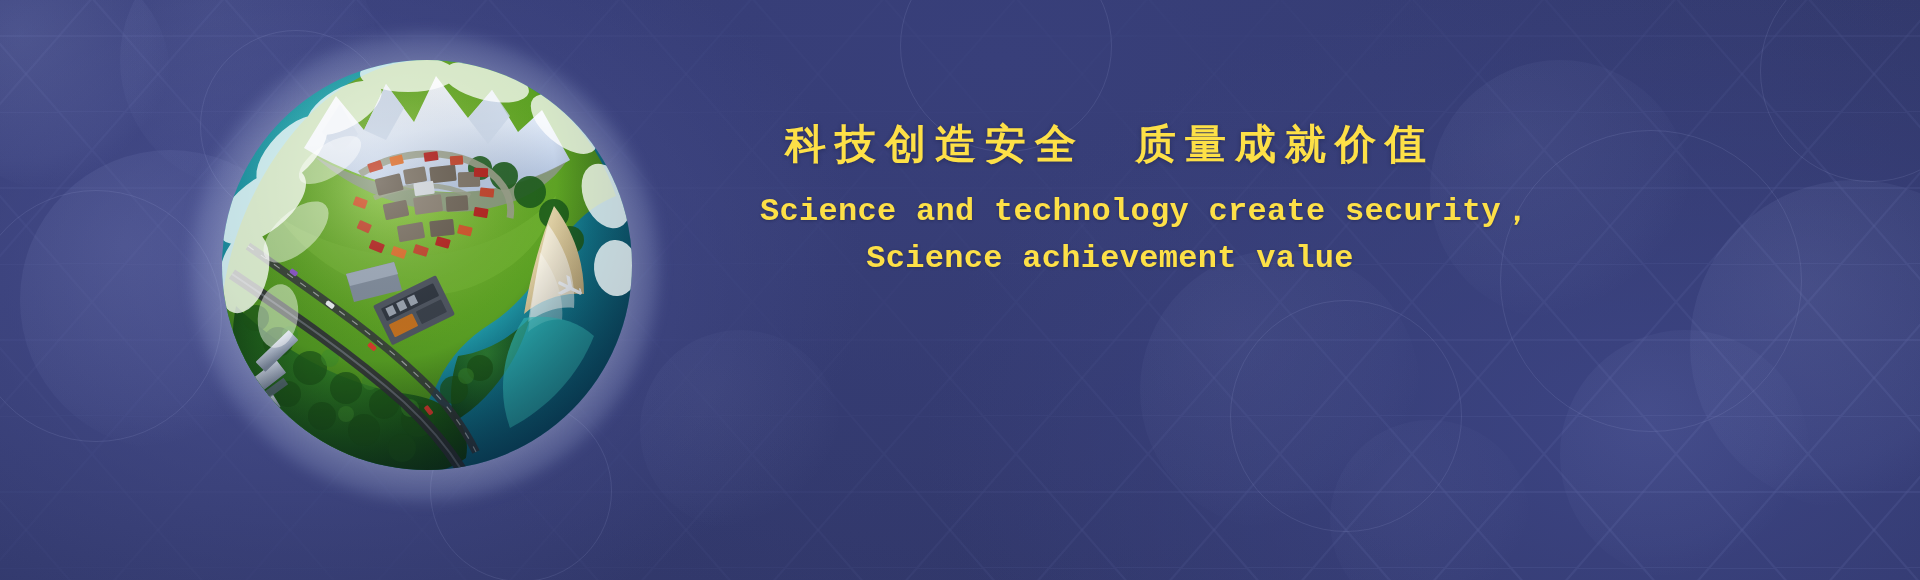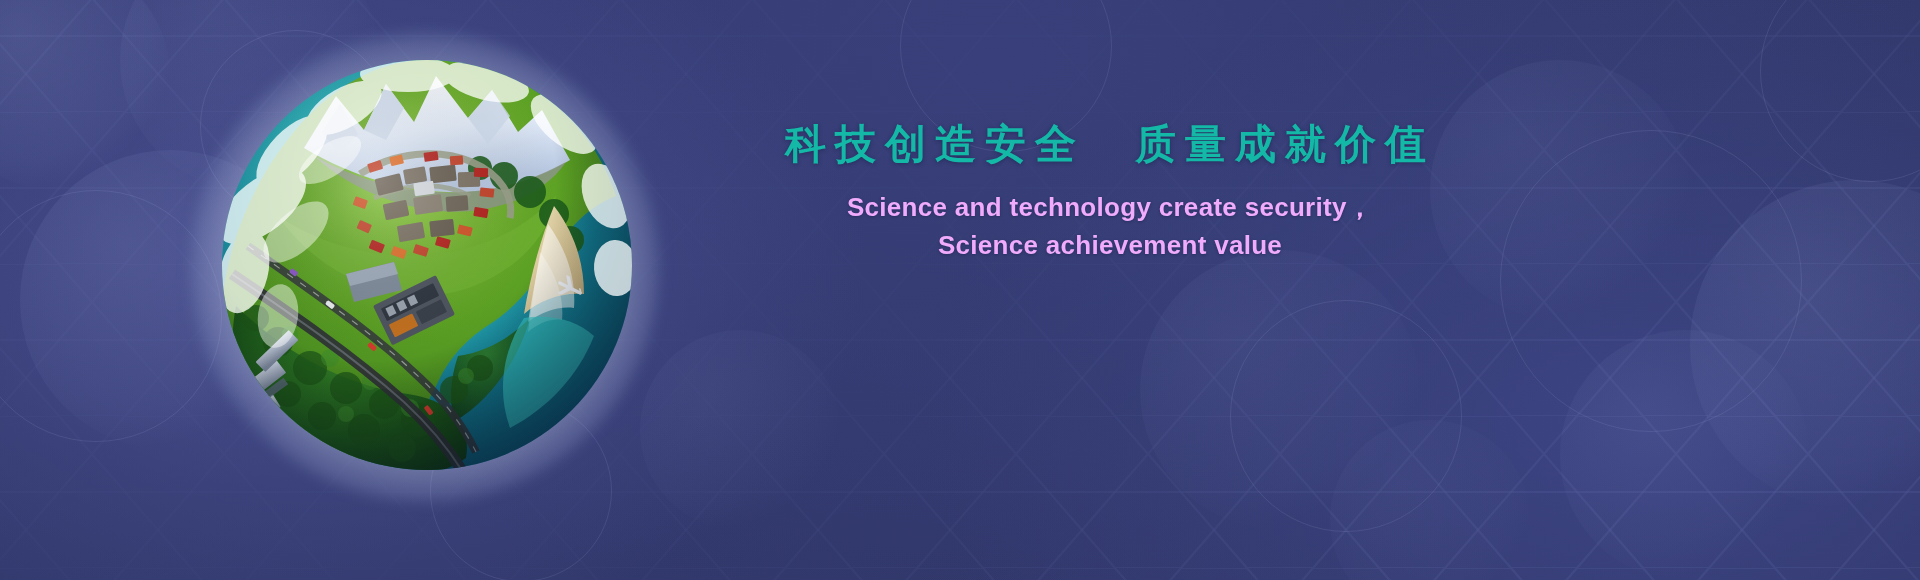--- a/index.html
+++ b/index.html
@@ -33,24 +33,24 @@
         background:radial-gradient(circle at 50% 50%,
           rgba(255,255,255,.80) 0%, rgba(242,246,255,.60) 44%,
           rgba(220,230,250,.34) 58%, rgba(190,205,245,.14) 70%,
           rgba(160,180,235,0) 80%);
         filter:blur(7px);}
   .globe{position:absolute;left:22px;top:20px;width:418px;height:418px;}
   .globe svg{display:block;width:100%;height:100%;}
 
   
   .copy{position:absolute;left:760px;top:120px;width:700px;text-align:center;}
-  .headline{color:#14b8a6;font-size:41px;font-weight:700;letter-spacing:9px;
+  .headline{color:#fde047;font-size:41px;font-weight:700;letter-spacing:9px;
             line-height:1.2;white-space:pre;text-shadow:0 1px 4px rgba(20,24,60,.45);}
-  .sub{margin-top:20px;color:#f0abfc;font-size:26px;font-weight:700;
-       line-height:1.45;letter-spacing:.3px;text-shadow:0 1px 3px rgba(20,24,60,.40);}
+  .sub{margin-top:20px;color:#fde047;font-size:32px;font-weight:700;
+       line-height:1.45;letter-spacing:.3px;text-shadow:0 1px 3px rgba(20,24,60,.40);font-family:Liberation Mono, monospace;}
   .sub div{white-space:pre;}
 </style>
 </head>
 <body>
 
 <div class="banner">
 
   <div class="bg-base"></div>
 
   <div class="hexmesh">

